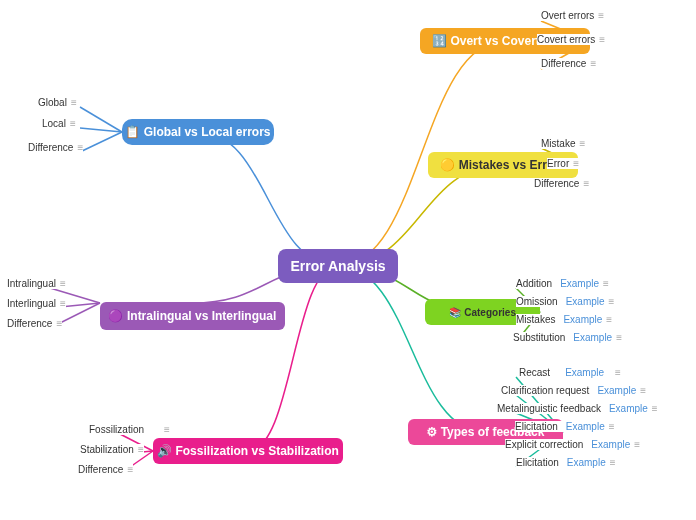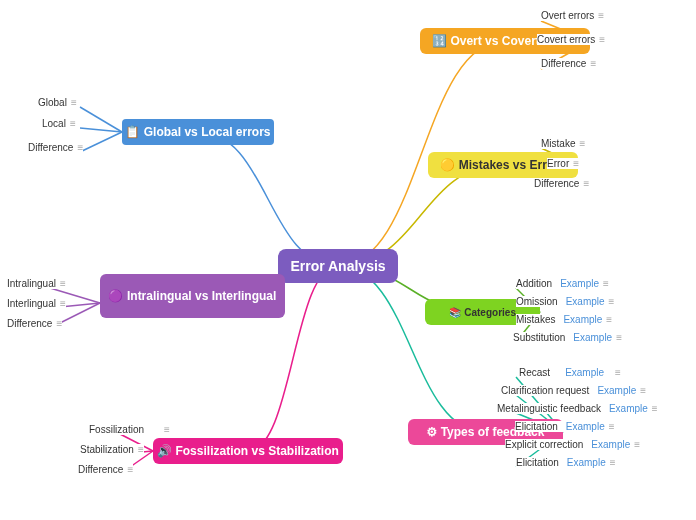--- a/index.html
+++ b/index.html
@@ -43,21 +43,21 @@
     .node-orange {
       background: #f5a623;
       color: #fff;
       border-radius: 6px;
       padding: 6px 12px;
       font-size: 12px;
     }
     .node-blue {
       background: #4a90d9;
       color: #fff;
-      border-radius: 4px;
+      border-radius: 10px;
       padding: 6px 16px;
       font-size: 12px;
     }
     .node-yellow {
       background: #f0e040;
       color: #333;
       border-radius: 6px;
       padding: 6px 12px;
       font-size: 12px;
     }
@@ -162,21 +162,21 @@
 </div>
 
 <div class="node node-blue" style="left:122px;top:119px;width:152px;height:26px;">
   <span>📋 Global vs Local errors</span>
 </div>
 
 <div class="node node-yellow" style="left:428px;top:152px;width:150px;height:26px;">
   <span>🟡 Mistakes vs Errors</span>
 </div>
 
-<div class="node node-purple" style="left:100px;top:274px;width:185px;height:44px;">
+<div class="node node-purple" style="left:100px;top:302px;width:185px;height:28px;">
   <span>🟣 Intralingual vs Interlingual</span>
 </div>
 
 <div class="node node-green" style="left:425px;top:299px;width:115px;height:26px;">
   <span>📚 Categories</span>
 </div>
 
 <div class="node node-teal" style="left:408px;top:419px;width:155px;height:26px;">
   <span>⚙ Types of feedback</span>
 </div>

